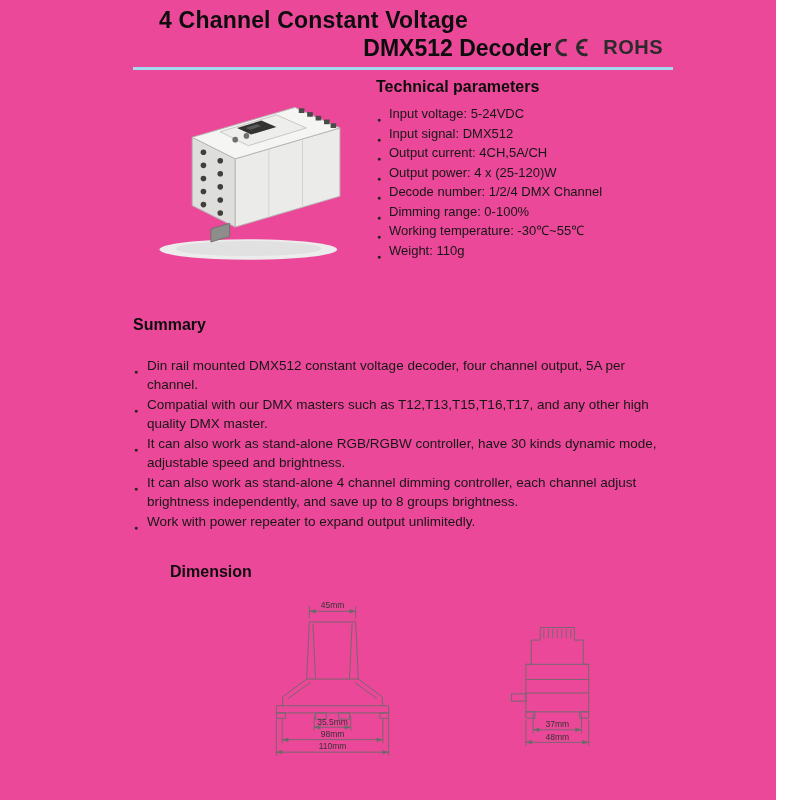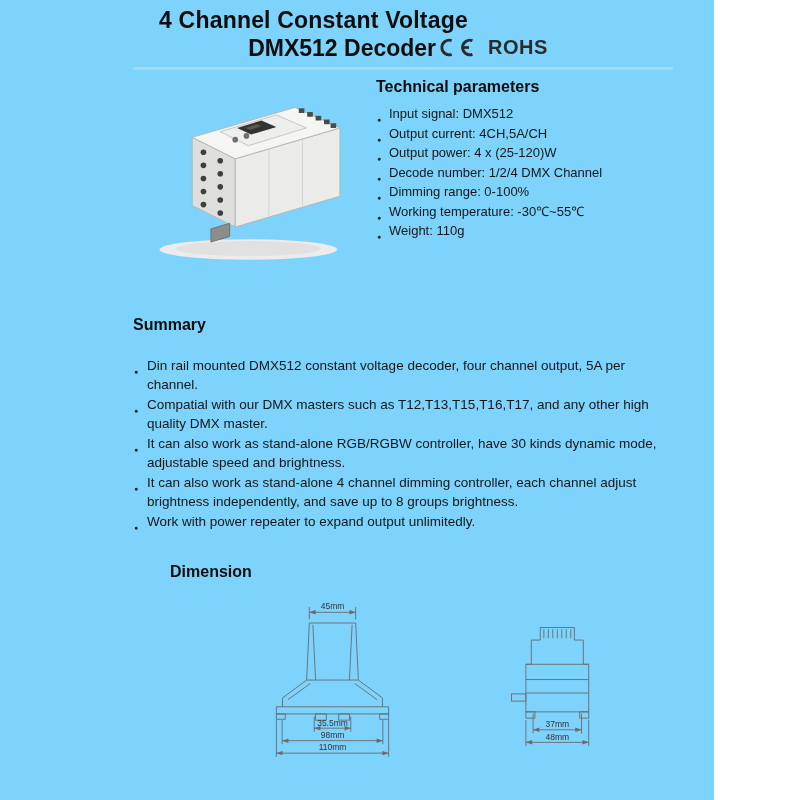--- a/index.html
+++ b/index.html
@@ -1,23 +1,23 @@
 <!DOCTYPE html>
 <html><head>
 <meta charset="utf-8">
 <style>
   * { margin:0; padding:0; box-sizing:border-box; }
   html,body { background:#ffffff; }
   body { width:800px; height:800px; font-family:"Liberation Sans", sans-serif; color:#111; }
-  .page { position:relative; width:714px; height:800px; background:#7dd3fc; overflow:hidden;text-decoration:underline; }
+  .page { position:relative; width:776px; height:800px; background:#ec4899; overflow:hidden;text-decoration:underline; }
 
   
   .header { position:absolute; left:133px; top:6px; width:540px; }
   .title1 { font-size:23px; font-weight:700; line-height:28px; padding-left:26px; letter-spacing:.2px; color:#0d0d0d; }
-  .title-row { display:flex; justify-content:center; align-items:flex-end; }
+  .title-row { display:flex; justify-content:flex-end; align-items:flex-end; }
   .title2 { font-size:23px; font-weight:700; line-height:28px; color:#0d0d0d; }
   .certs { display:flex; align-items:center; gap:12px; padding-bottom:3px; padding-right:10px; }
   .rohs { font-size:20px; font-weight:700; letter-spacing:.5px; color:#2b2b2b; }
   .divider { height:3px; background:#a4d9ee; margin-top:5px; width:100%; }
 
   
   .photo { position:absolute; left:138px; top:70px; }
 
   
   .tech { position:absolute; left:376px; top:78px; width:300px; }
@@ -28,21 +28,21 @@
   li.bullet::before { content:"●"; position:absolute; left:1px; top:6px; font-size:7px; color:#222; }
 
   
   .summary { position:absolute; left:133px; top:316px; width:542px; }
   .summary ul { margin-top:22px; }
   .summary li { font-size:13.5px; line-height:19px; position:relative; padding-left:14px; color:#161616; margin-bottom:1px; }
   .summary li.bullet::before { top:6px; }
 
   
   .dimension { position:absolute; left:133px; top:563px; width:542px;margin-left:37px; }
-  .drawings { display:flex; align-items:center; gap:35px; padding-left:60px; margin-top:16px; }
+  .drawings { display:flex; align-items:flex-start; gap:35px; padding-left:60px; margin-top:16px; }
   svg text { font-family:"Liberation Sans", sans-serif; font-size:9.5px; fill:#333; }
   .dwg line, .dwg polyline, .dwg path, .dwg rect.out { stroke:#6a6a6a; stroke-width:1; fill:none; }
   .dwg polygon.arrow { fill:#6a6a6a; stroke:none; }
 </style>
 </head>
 <body>
 
 <div class="page">
 
   <div class="header">
@@ -105,20 +105,21 @@
         <circle cx="88" cy="153" r="3"></circle>
       </g>
 
       <polygon points="78,170 98,164 98,178 78,184" fill="#8d8d8b" stroke="#6f6f6d" stroke-width="1"></polygon>
     </svg>
   </div>
 
   <div class="tech">
     <div class="sec-heading">Technical parameters</div>
     <ul class="bullet-list">
+      <li class="bullet">Input voltage: 5-24VDC</li>
       <li class="bullet">Input signal: DMX512</li>
       <li class="bullet">Output current: 4CH,5A/CH</li>
       <li class="bullet">Output power: 4 x (25-120)W</li>
       <li class="bullet">Decode number: 1/2/4 DMX Channel</li>
       <li class="bullet">Dimming range: 0-100%</li>
       <li class="bullet">Working temperature: -30℃~55℃</li>
       <li class="bullet">Weight: 110g</li>
     </ul>
   </div>
 

